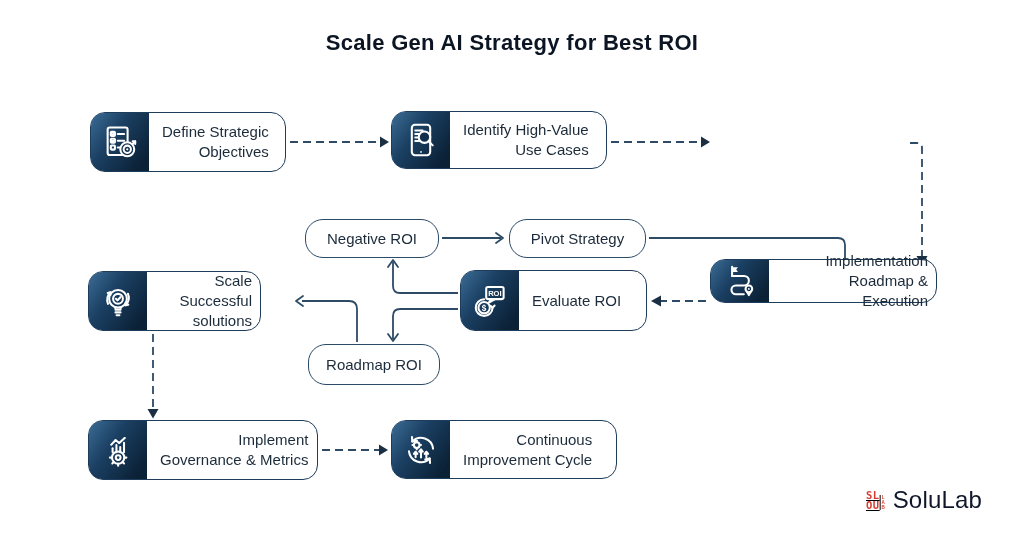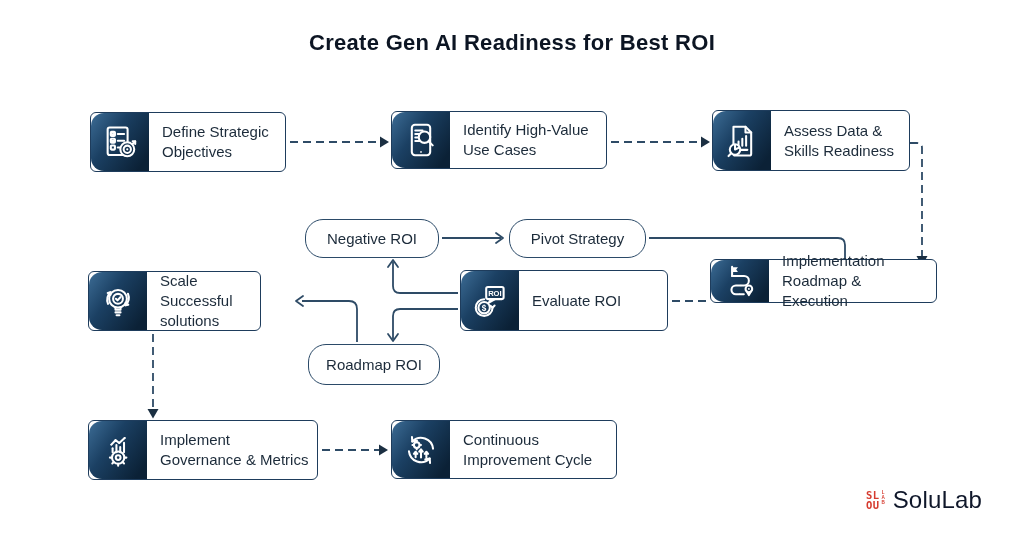--- a/index.html
+++ b/index.html
@@ -12,21 +12,21 @@
     font-size:22px;font-weight:700;color:#0c1523;letter-spacing:.3px;
   }
   #connectors{position:absolute;left:0;top:0;width:1024px;height:540px;}
   .ln{stroke:#2e4b66;stroke-width:1.8;fill:none;}
   .dash{stroke-dasharray:8 5;}
   .fhead{fill:#1b2f42;stroke:none;}
   .vhead{stroke:#2e4b66;stroke-width:1.8;fill:none;stroke-linecap:round;stroke-linejoin:round;}
 
   .icon-box{
     position:absolute;display:flex;align-items:stretch;background:#fff;
-    border:1.5px solid #1e3c5c;border-radius:6px;box-sizing:border-box;
+    border:1.5px solid #1e3c5c;border-radius:15px;box-sizing:border-box;text-align:right;
   }
   .icon-panel{
     flex:none;width:58px;display:flex;align-items:center;justify-content:center;
     border-radius:13px 0 0 13px;
     background:linear-gradient(125deg,#3c6c95 0%,#1b4063 38%,#0b2136 88%);
   }
   .icon-label{
     flex:1;display:flex;align-items:center;padding:0 8px 0 13px;
     font-size:15px;color:#1c2b3a;line-height:1.32;white-space:pre-line;
   }
@@ -35,37 +35,37 @@
     background:#fff;border:1.5px solid #2b4a68;border-radius:18px;box-sizing:border-box;
     font-size:15px;color:#1c2b3a;
   }
   .nicon{width:38px;height:38px;}
   .nicon *{stroke:#ffffff;stroke-width:1.3;fill:none;stroke-linecap:round;stroke-linejoin:round;}
   .nicon .fw{fill:#ffffff;stroke:none;}
   .nicon .bk{fill:#112f4c;}
   .nicon text{font-family:"Liberation Sans",sans-serif;font-weight:700;fill:#fff;stroke:none;}
 
   .logo{position:absolute;left:866px;top:486px;display:flex;align-items:center;gap:7px;}
-  .logo-mark{display:flex;align-items:flex-start;}
+  .logo-mark{display:flex;align-items:flex-end;text-decoration:underline;}
   .lm-main{
     display:flex;flex-direction:column;font-family:"DejaVu Sans Mono",monospace;
     font-weight:700;font-size:10.5px;line-height:10px;color:#d63b2f;letter-spacing:.5px;
   }
   .lm-side{
     writing-mode:vertical-rl;text-orientation:upright;font-size:4.6px;line-height:5px;
     color:#d63b2f;font-weight:700;margin-left:1px;letter-spacing:0;
   }
   .logo-text{font-size:24px;color:#0f172a;font-weight:500;letter-spacing:.2px;}
 </style>
 </head>
 <body>
 
 <div id="canvas">
 
-  <h1 class="title">Create Gen AI Readiness for Best ROI</h1>
+  <h1 class="title">Scale Gen AI Strategy for Best ROI</h1>
 
   <svg id="connectors" viewBox="0 0 1024 540">
 
     <path class="ln dash" d="M290,142 L380,142"></path>
     <polygon class="fhead" points="380,136.5 389,142 380,147.5"></polygon>
     <path class="ln dash" d="M611,142 L701,142"></path>
     <polygon class="fhead" points="701,136.5 710,142 701,147.5"></polygon>
 
     <path class="ln dash" d="M910,143 L917,143 Q922,143 922,148 L922,256"></path>
     <polygon class="fhead" points="916.5,256 927.5,256 922,266"></polygon>
@@ -128,37 +128,20 @@
           <line x1="8.4" y1="12.6" x2="12" y2="12.6"></line>
         <circle class="fw" cx="12" cy="19.5" r="0.55"></circle>
         <circle class="bk" cx="14.2" cy="10.2" r="3.6"></circle>
         <line x1="16.8" y1="12.8" x2="19.4" y2="15.4"></line>
       </svg>
     </div>
     <div class="icon-label">Identify High-Value
 Use Cases</div>
   </div>
 
-  <div class="icon-box" style="left:712px;top:110px;width:198px;height:61px">
-    <div class="icon-panel">
-      <svg class="nicon" viewBox="0 0 24 24">
-        <path d="M6.6,3 h7.6 l3.6,3.6 v13.4 a1.2,1.2 0 0 1 -1.2,1.2 h-8.8 a1.2,1.2 0 0 1 -1.2,-1.2 z"></path>
-        <path d="M14.2,3 v3.6 h3.6"></path>
-        <line x1="9.8" y1="15" x2="9.8" y2="12.4"></line>
-          <line x1="12.2" y1="15" x2="12.2" y2="10.6"></line>
-          <line x1="14.6" y1="15" x2="14.6" y2="8.8"></line>
-        <line x1="11" y1="17.6" x2="15.4" y2="17.6"></line>
-        <circle class="bk" cx="7.6" cy="17.4" r="3.3"></circle>
-        <path d="M7.6,17.4 V14.5 M7.6,17.4 L10.2,16.2"></path>
-        <line x1="5.2" y1="19.8" x2="3.5" y2="21.5"></line>
-      </svg>
-    </div>
-    <div class="icon-label">Assess Data &amp;
-Skills Readiness</div>
-  </div>
 
   <div class="plain-box" style="left:305px;top:219px;width:134px;height:39px">
     <span>Negative ROI</span>
   </div>
   <div class="plain-box" style="left:509px;top:219px;width:137px;height:39px">
     <span>Pivot Strategy</span>
   </div>
 
   <div class="icon-box" style="left:88px;top:271px;width:173px;height:60px">
     <div class="icon-panel">
@@ -172,21 +155,21 @@
         <path d="M5.7,13.8 a6.9,6.9 0 0 1 1.5,-7.3"></path>
           <path d="M7.2,8.2 l0,-1.7 -1.7,0.4"></path>
         <path d="M18.3,7.4 a6.9,6.9 0 0 1 -1.5,7.3"></path>
           <path d="M16.8,13 l0,1.7 1.7,-0.4"></path>
       </svg>
     </div>
     <div class="icon-label">Scale Successful
 solutions</div>
   </div>
 
-  <div class="icon-box" style="left:460px;top:270px;width:208px;height:61px">
+  <div class="icon-box" style="left:460px;top:270px;width:187px;height:61px">
     <div class="icon-panel">
       <svg class="nicon" viewBox="0 0 24 24">
         <rect x="9.6" y="3.2" width="11" height="7.6" rx="1.1"></rect>
         <path d="M12.8,10.8 L11.3,13 L15.2,10.8"></path>
         <text x="15.1" y="8.7" font-size="4.8" text-anchor="middle">ROI</text>
         <path d="M8.3,10.9 a5.3,5.3 0 1 0 5.3,5.3"></path>
         <path d="M12.3,15 l1.3,1.2 1.3,-1.3"></path>
         <circle cx="8.3" cy="16.2" r="3.6"></circle>
         <text x="8.3" y="18.1" font-size="5.2" text-anchor="middle">$</text>
       </svg>

